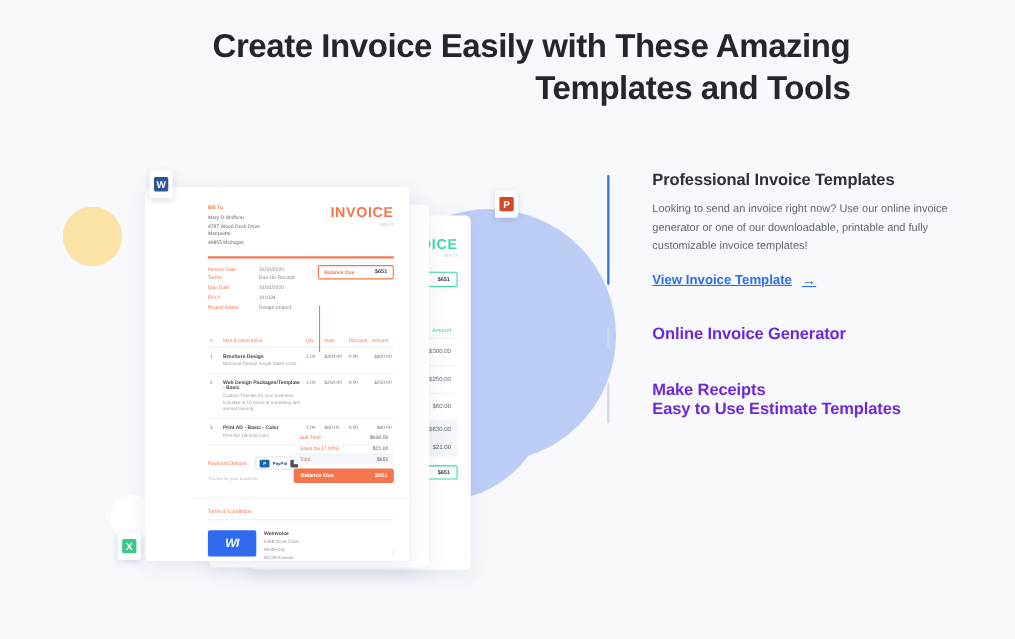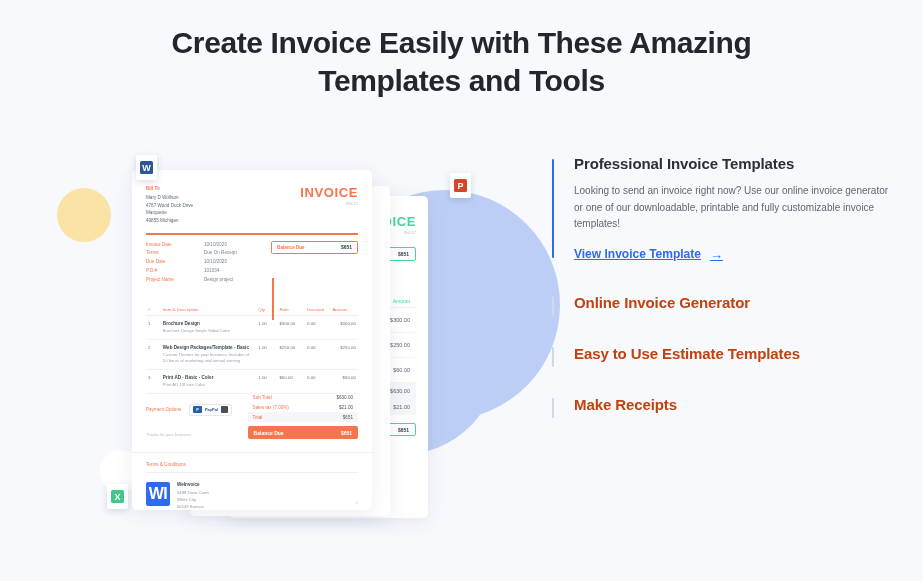--- a/index.html
+++ b/index.html
@@ -7,21 +7,21 @@
     width: 923px; height: 581px;
     background: #F7F9FC;
     font-family: "Liberation Sans", sans-serif;
     overflow: hidden;
   }
   .page { position: relative; width: 923px; height: 581px; background: #F7F9FC; }
 
   
   .heading {
     position: absolute; left: 0; top: 24px; width: 923px;
-    text-align: center;
+    text-align: right;
     font-size: 30px; font-weight: bold; line-height: 1.28;
     color: #23262B; letter-spacing: -0.4px;
     padding: 0 150px;
   }
 
   
   .circle-yellow {
     position: absolute; left: 57px; top: 188px;
     width: 54px; height: 54px; border-radius: 50%;
     background: #FAE3A4;
@@ -41,20 +41,21 @@
     width: 42px; height: 42px; border-radius: 50%;
     background: #FFFFFF;
   }
 
   
   .card {
     position: absolute; background: #FFFFFF;
     border-radius: 5px;
     box-shadow: 0 4px 18px rgba(60,80,130,0.10);
     overflow: hidden;
+    padding-left: 43px;
   }
   .card-back-2 { left: 228px; top: 196px; width: 200px; height: 322px; }
   .card-back-1 { left: 190px; top: 186px; width: 200px; height: 330px; }
   .card-front  { left: 132px; top: 170px; width: 240px; height: 340px; z-index: 4; }
 
   
   .mini { position: relative; width: 100%; height: 100%; padding: 18px 12px; }
   .mini-title { text-align: right; color: #3ED9A3; font-size: 13px; letter-spacing: .6px; font-weight: bold; }
   .mini-sub { text-align: right; color: #b9c3ce; font-size: 4px; margin-top: 1px; }
   .mini-bal {
@@ -132,23 +133,23 @@
     padding: 3.5px 6px; color: #fff; font-size: 5px; font-weight: bold;
   }
   .thanks { position: absolute; left: 14px; top: 262px; color: #b5bec9; font-size: 4px; }
 
   .divider { position: absolute; left: 0; right: 0; top: 282px; height: 1px; background: #edf0f4; }
   .tc { position: absolute; left: 14px; top: 292px; color: #F4754E; font-size: 4.6px; }
   .tc-rule { position: absolute; left: 14px; right: 14px; top: 302px; height: 1px; background: #eef1f5; }
 
   .foot { position: absolute; left: 14px; top: 312px; display: flex; gap: 7px; }
   .wi-logo {
-    width: 24px; height: 24px; background: #2F6BEF; border-radius: 2px;
-    color: #fff; font-weight: bold; font-size: 16px;
-    display: flex; align-items: center; justify-content: center; letter-spacing: -0.5px;
+    width: 44px; height: 24px; background: #2F6BEF; border-radius: 2px;
+    color: #fff; font-weight: bold; font-size: 11px;
+    display: flex; align-items: center; justify-content: center; letter-spacing: -0.5px; font-style: italic;
   }
   .foot-name { color: #3c4652; font-size: 4.6px; font-weight: bold; margin-bottom: 2px; }
   .foot-line { color: #8d98a5; font-size: 4.2px; line-height: 1.7; }
   .page-num { position: absolute; right: 14px; top: 330px; color: #c3cbd4; font-size: 4px; }
 
   
   .fileicon { position: absolute; z-index: 9; }
   .fi-body {
     position: relative; width: 21px; height: 25px; border-radius: 2px;
     background: #fff; box-shadow: 0 2px 7px rgba(50,70,110,0.18);
@@ -158,26 +159,26 @@
            font-size: 9px; font-weight: bold; display: flex; align-items: center; justify-content: center; }
   .fi-word { left: 136px; top: 155px; }
   .fi-word .fi-sq { background: #2B5797; }
   .fi-ppt  { left: 450px; top: 173px; }
   .fi-ppt .fi-sq { background: #D24726; }
   .fi-xls  { left: 107px; top: 484px; }
   .fi-xls .fi-sq { background: #3EC98B; }
 
   
   .panel { position: absolute; left: 552px; top: 155px; width: 340px; }
-  .acc-item { position: relative; padding-left: 22px; }
+  .acc-item { position: relative; padding-left: 41px; }
   .acc-bar { position: absolute; left: 0; width: 2px; border-radius: 2px; }
   .acc-bar.active { background: #2F6BEF; top: 4px; bottom: 4px; }
   .acc-bar.idle { background: #D3D9E2; top: 2px; height: 20px; }
   .acc-title { font-size: 15px; font-weight: bold; color: #2B2F36; letter-spacing: -0.1px; }
-  .acc-title.muted { color: #c2410c; }
+  .acc-title.muted { color: #6d28d9; }
   .acc-body { color: #5F6771; font-size: 10px; line-height: 1.65; margin-top: 11px; }
   .acc-link {
     display: inline-flex; align-items: center; gap: 9px;
     color: #2F6BEF; font-size: 12px; font-weight: bold; margin-top: 14px; justify-content: center;
   }
   .acc-link .arrow { font-size: 13px; }
   .item-1 { margin-bottom: 32px; }
   .item-n { margin-bottom: 34px; }
 </style>
 </head>
@@ -380,24 +381,24 @@
         <span>View Invoice Template</span>
         <span class="arrow">→</span>
       </a>
     </div>
 
     <div class="acc-item item-n">
       <div class="acc-bar idle"></div>
       <div class="acc-title muted">Online Invoice Generator</div>
     </div>
 
+    <div class="acc-item">
+      <div class="acc-bar idle"></div>
+      <div class="acc-title muted">Make Receipts</div>
+    </div>
+
     <div class="acc-item item-n">
       <div class="acc-bar idle"></div>
       <div class="acc-title muted">Easy to Use Estimate Templates</div>
     </div>
 
-    <div class="acc-item">
-      <div class="acc-bar idle"></div>
-      <div class="acc-title muted">Make Receipts</div>
-    </div>
-
   </div>
 </div>
 
 </body></html>

